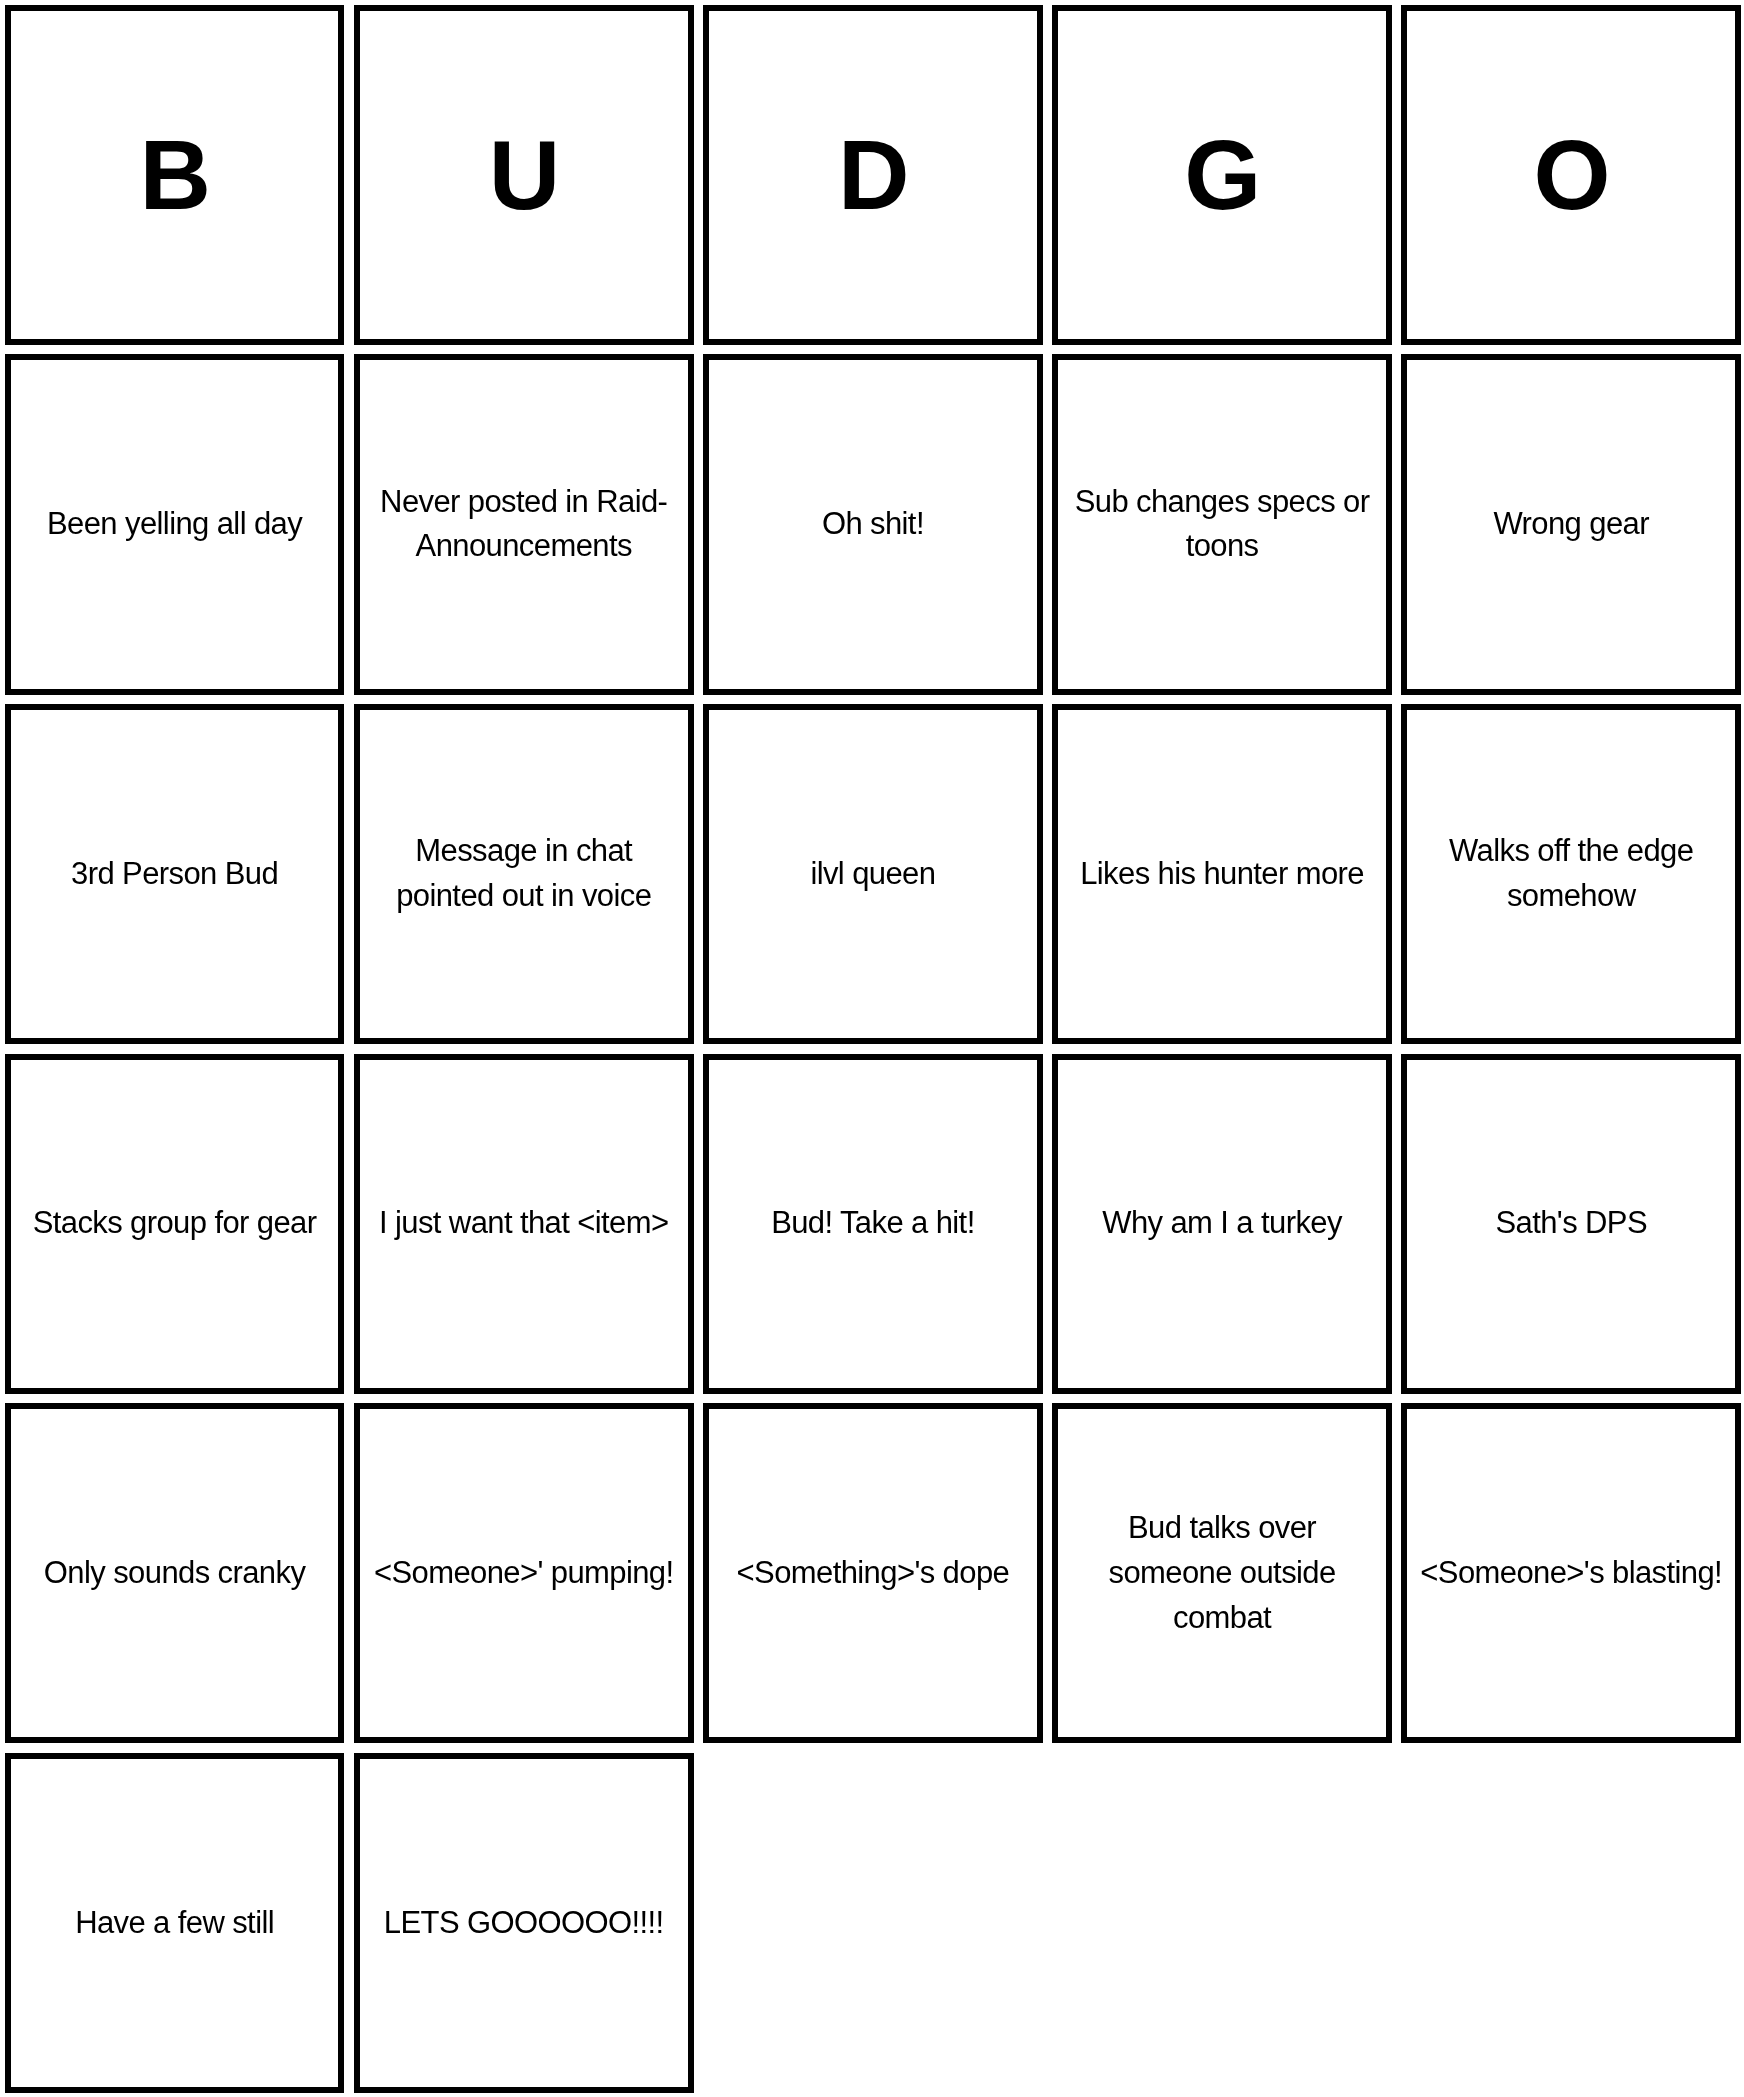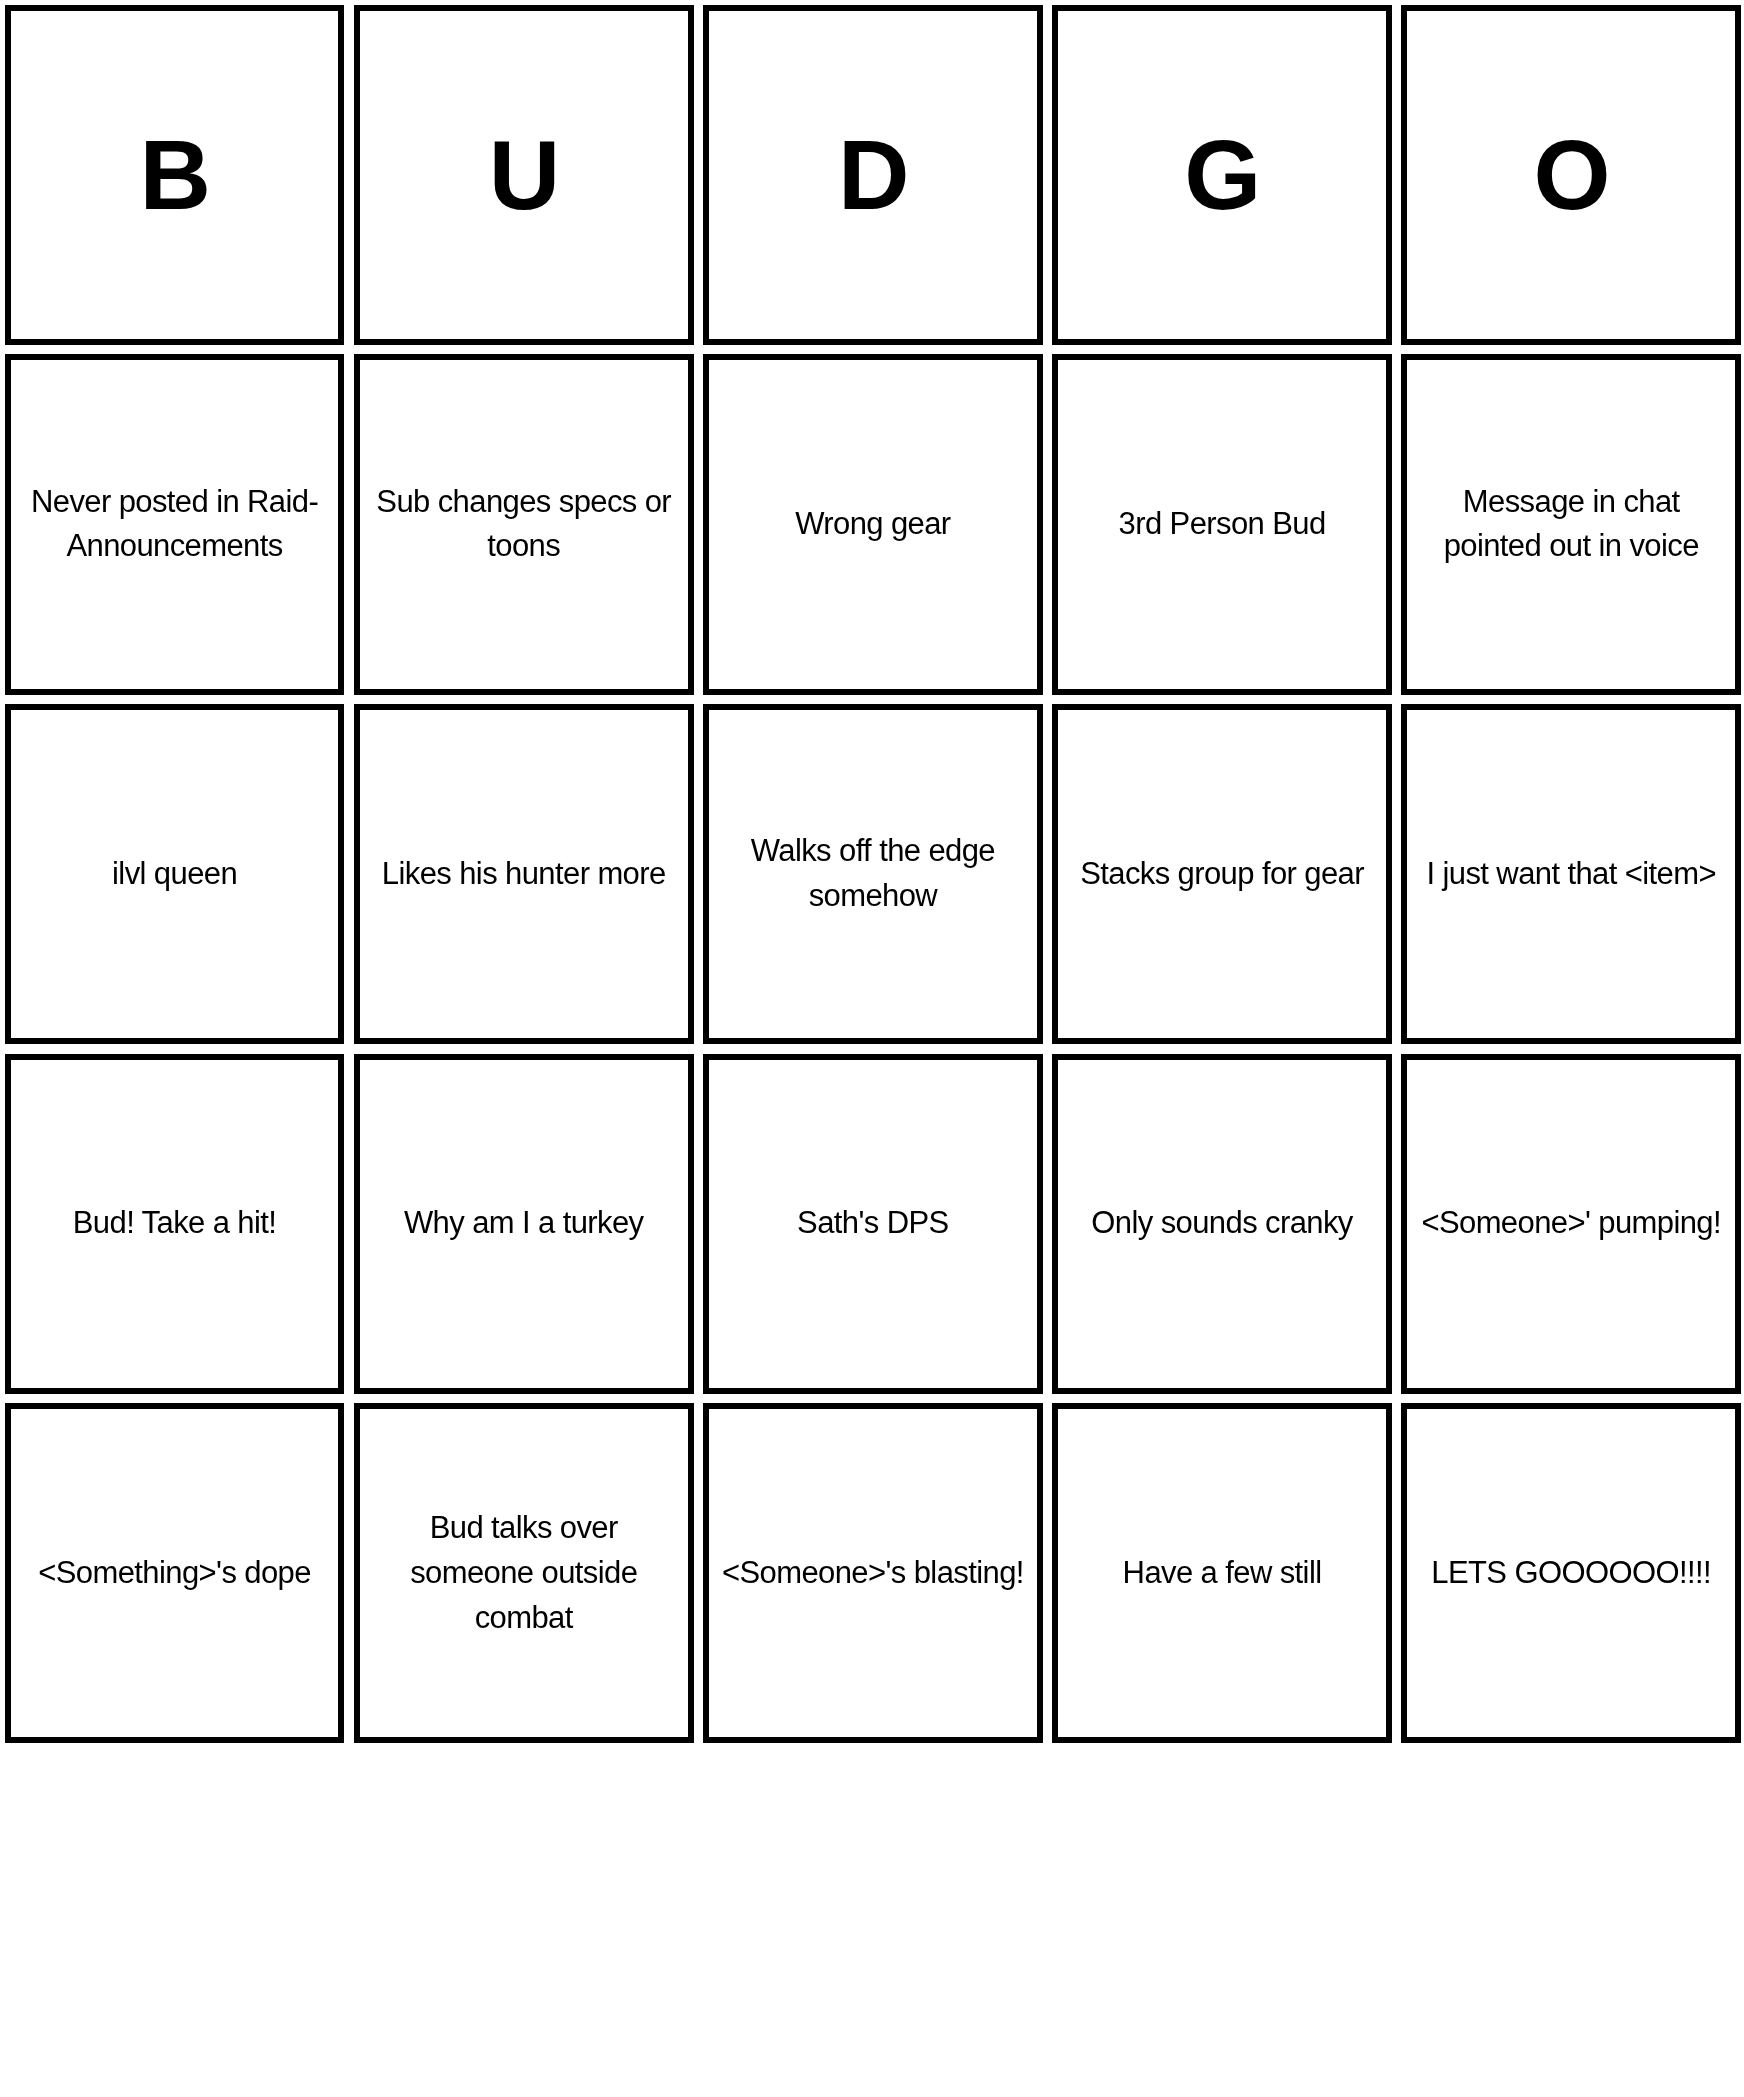--- a/index.html
+++ b/index.html
@@ -48,21 +48,23 @@
 
 <div class="page">
   <div class="grid">
 
     <div class="cell header-cell">B</div>
     <div class="cell header-cell">U</div>
     <div class="cell header-cell">D</div>
     <div class="cell header-cell">G</div>
     <div class="cell header-cell">O</div>
 
+    <div class="cell body-cell">Been yelling all day</div>
     <div class="cell body-cell">Never posted in Raid-Announcements</div>
+    <div class="cell body-cell">Oh shit!</div>
     <div class="cell body-cell">Sub changes specs or toons</div>
     <div class="cell body-cell">Wrong gear</div>
 
     <div class="cell body-cell">3rd Person Bud</div>
     <div class="cell body-cell">Message in chat pointed out in voice</div>
     <div class="cell body-cell">ilvl queen</div>
     <div class="cell body-cell">Likes his hunter more</div>
 
     <div class="cell body-cell">Walks off the edge somehow</div>
     <div class="cell body-cell">Stacks group for gear</div>

